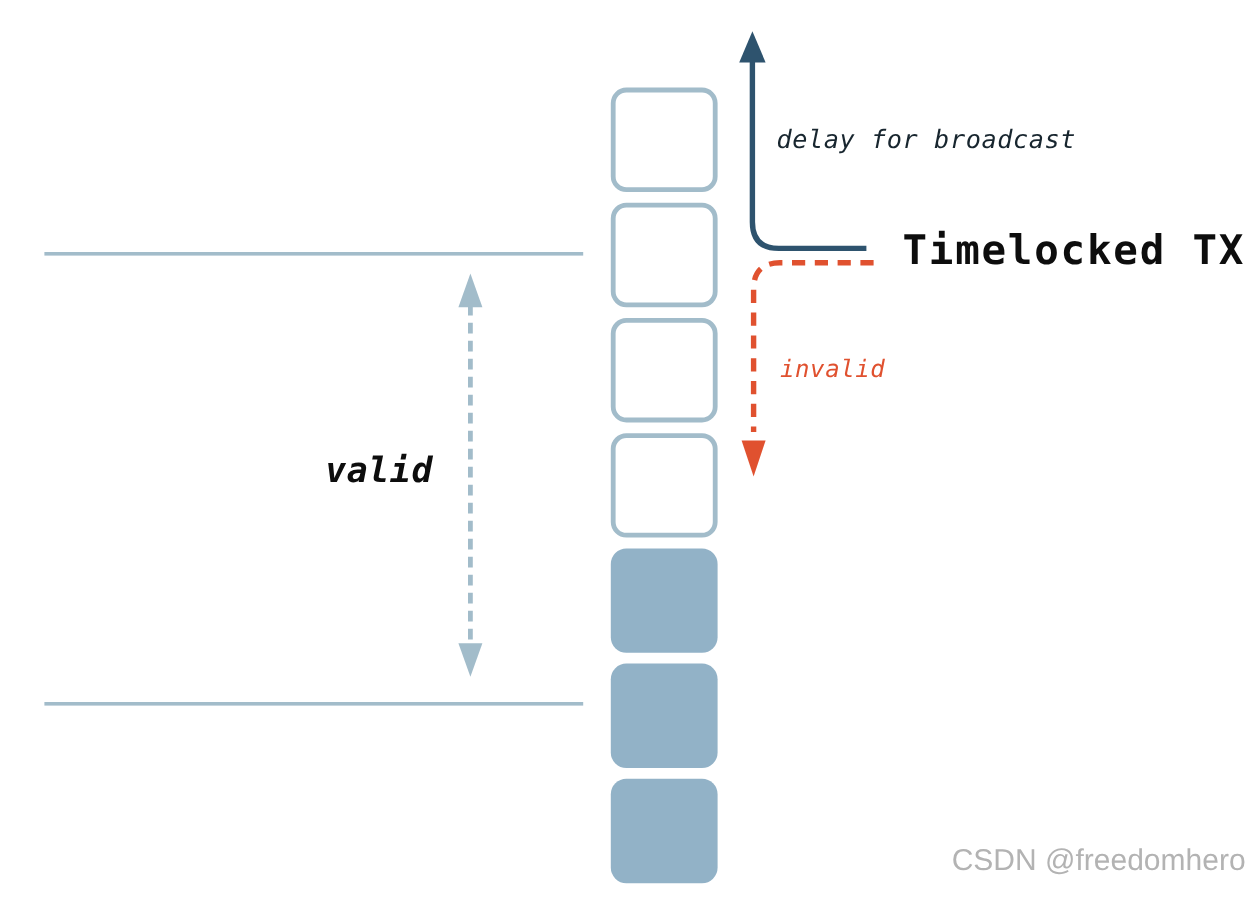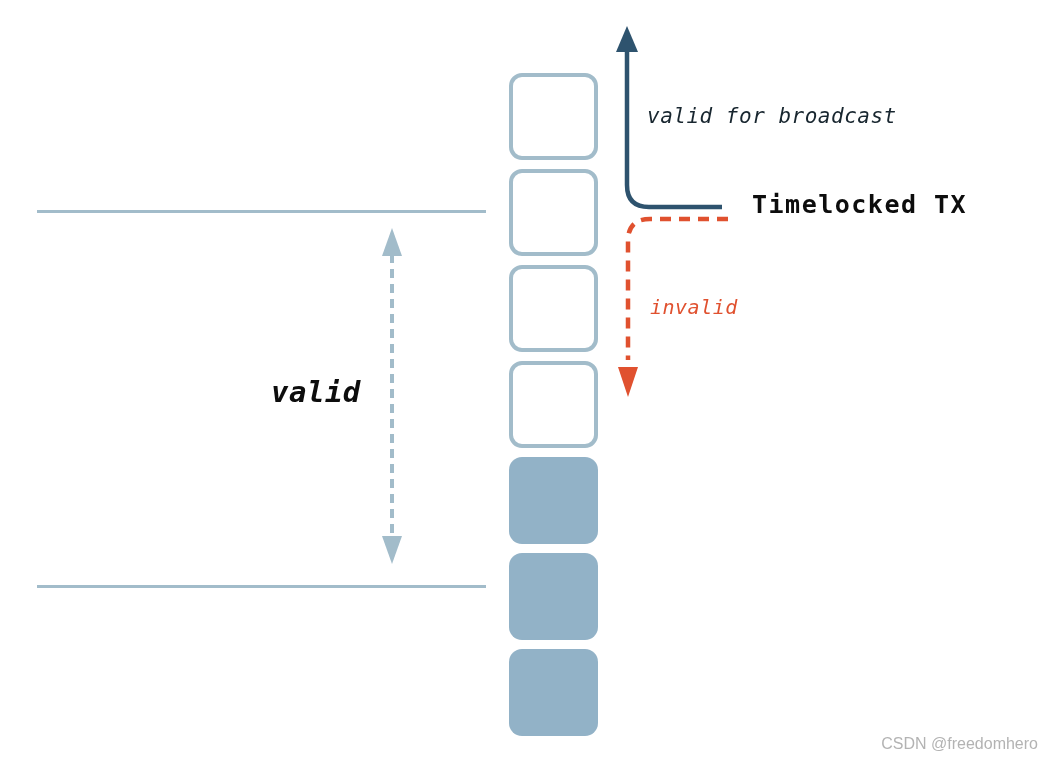--- a/index.html
+++ b/index.html
@@ -25,39 +25,39 @@
   .block + .block{margin-top:9px;}
   .block.future{background:#ffffff;border:4px solid var(--steel_blue);}
   .block.mined{background:var(--block_fill);}
   svg.arrow{position:absolute;pointer-events:none;}
   .label{position:absolute;white-space:nowrap;line-height:1.1;}
   .label.valid{
     left:647px;top:105px;font-size:21px;font-style:italic;
     letter-spacing:0.5px;color:var(--label_dark);
   }
   .label.timelocked{
-    left:752px;top:191px;font-size:25px;font-weight:bold;
+    left:752px;top:191px;font-size:34px;font-weight:bold;
     letter-spacing:1.5px;color:var(--text_black);
   }
   .label.invalid{
     left:650px;top:296px;font-size:20px;font-style:italic;
     letter-spacing:0.5px;color:var(--orange_red);
   }
   .label.delay{
     left:271px;top:377px;font-size:29px;font-weight:bold;font-style:italic;
     letter-spacing:0.5px;color:var(--text_black);
   }
   .label.prev{
     left:35px;top:539px;font-size:29px;font-weight:bold;font-style:italic;
     letter-spacing:0.5px;color:var(--text_black);
   }
   .watermark{
-    position:absolute;right:12px;top:735px;
+    position:absolute;right:12px;top:703px;
     font-family:"Liberation Sans","DejaVu Sans",sans-serif;
-    font-size:16px;color:var(--watermark_gray);
+    font-size:25px;color:var(--watermark_gray);
   }
 </style>
 </head>
 <body>
 
 <div class="canvas">
 
   <div class="hline top"></div>
   <div class="hline bottom"></div>
 
@@ -80,19 +80,19 @@
   <svg class="arrow" style="left:595px;top:15px;" width="150" height="205" viewBox="595 15 150 205">
     <path d="M 722 207 H 649 Q 627 207 627 185 V 50" fill="none" style="stroke:var(--navy)" stroke-width="4.5"></path>
     <polygon points="627,26 616,52 638,52" style="fill:var(--navy)"></polygon>
   </svg>
 
   <svg class="arrow" style="left:600px;top:200px;" width="150" height="205" viewBox="600 200 150 205">
     <path d="M 728 219 H 650 Q 628 219 628 241 V 360" fill="none" style="stroke:var(--orange_red)" stroke-width="4.5" stroke-dasharray="11 8"></path>
     <polygon points="628,397 618,367 638,367" style="fill:var(--orange_red)"></polygon>
   </svg>
 
-  <div class="label valid">valid for broadcast</div>
+  <div class="label valid">delay for broadcast</div>
   <div class="label timelocked">Timelocked TX</div>
   <div class="label invalid">invalid</div>
   <div class="label delay">valid</div>
 
   <div class="watermark">CSDN @freedomhero</div>
 </div>
 
 </body></html>

